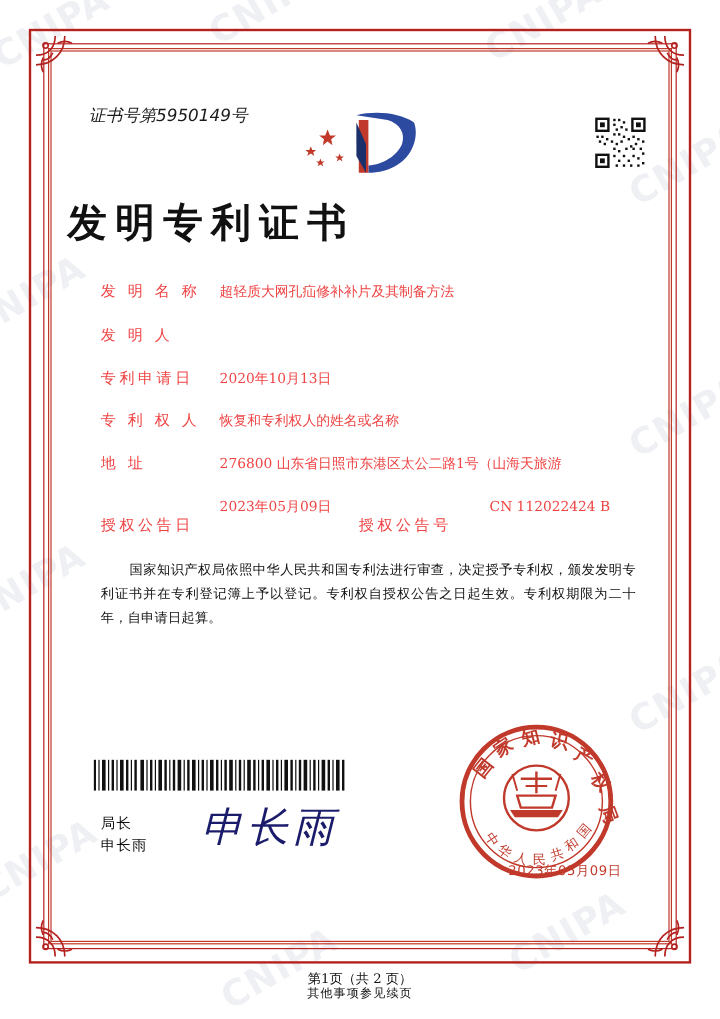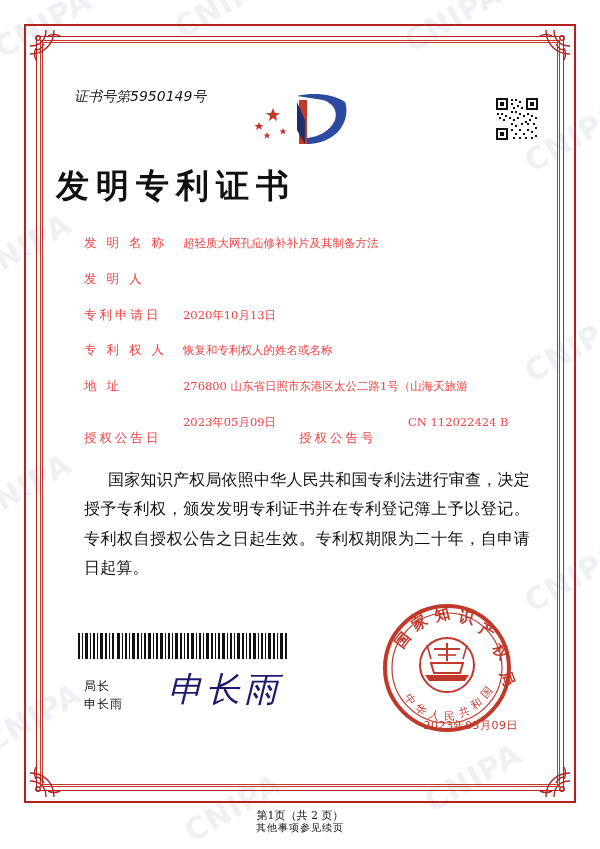--- a/index.html
+++ b/index.html
@@ -166,21 +166,21 @@
   .row-split { display: flex; align-items: flex-start; }
   .split-a { flex: 0 0 215px; display: flex; }
   .split-b { flex: 1; display: flex; }
   .split-a .field-label, .split-b .field-label {
     width: 86px; flex: 0 0 86px; margin-top: 16px;
   }
   .split-b .field-label { width: 96px; flex: 0 0 96px; }
 
   .para {
     font-family: "DejaVu Serif", "Liberation Serif", serif;
-    font-size: 16px;
+    font-size: 11px;
     line-height: 1.85;
     color: #111;
     text-indent: 24px;
     margin-top: 8px;
     text-align: justify;
     letter-spacing: 0.2px;
   }
 
   .barcode {
     position: absolute;

